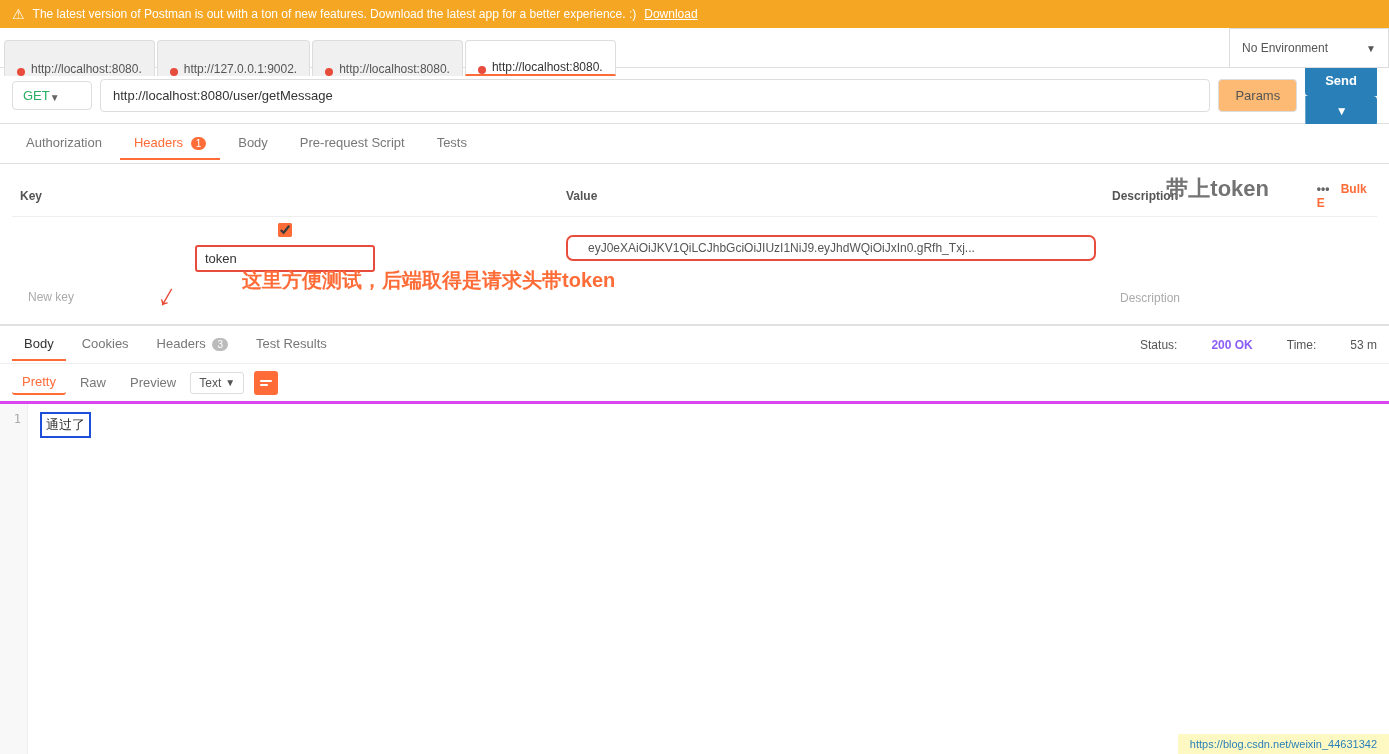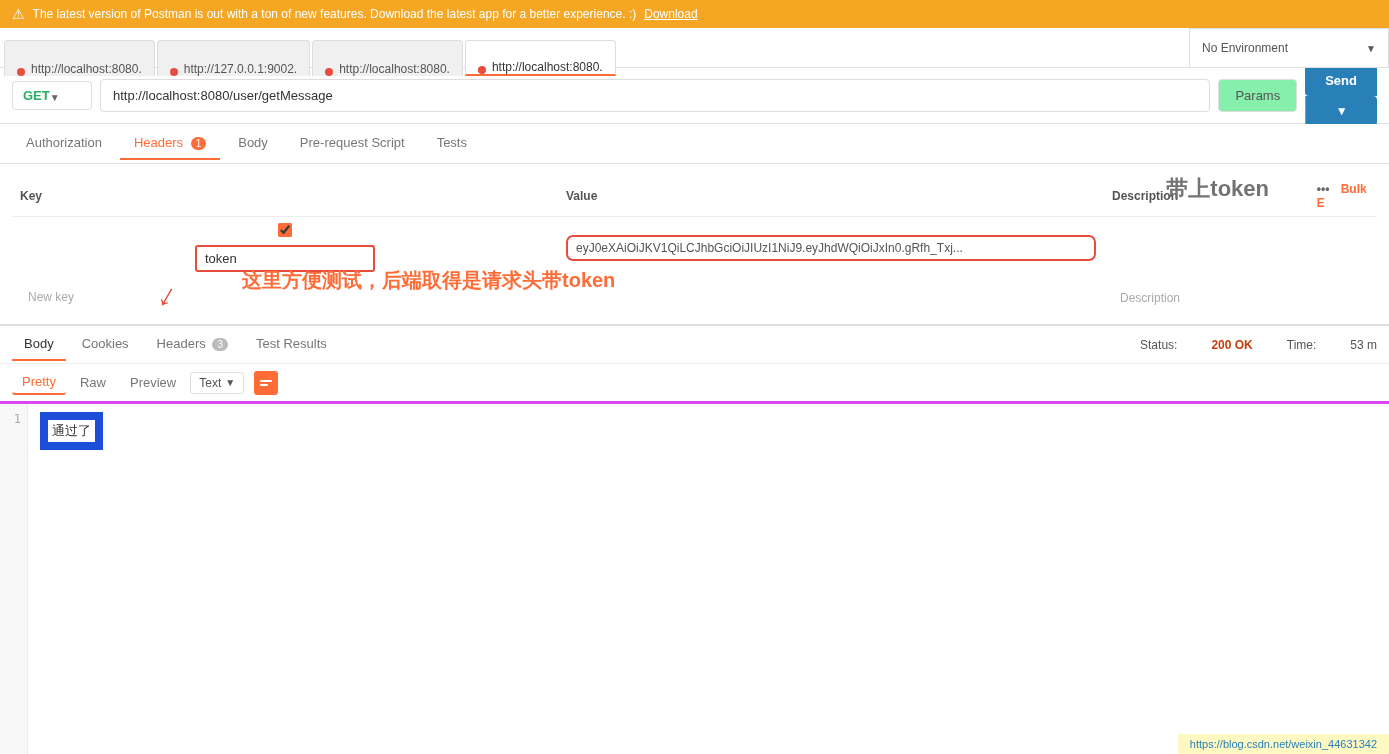--- a/index.html
+++ b/index.html
@@ -52,56 +52,56 @@
     .tab-dot { width: 8px; height: 8px; border-radius: 50%; background: #e74c3c; flex-shrink: 0; }
     .tab-actions { margin-left: auto; display: flex; gap: 4px; }
     .tab-add-btn, .tab-more-btn {
       background: none; border: none; cursor: pointer; font-size: 16px; color: #666; padding: 4px 6px;
     }
 
     
     .env-bar {
       position: absolute;
       right: 0; top: 28px;
-      width: 200px; height: 40px;
+      width: 160px; height: 40px;
       background: #fff;
       border: 1px solid #ddd;
       display: flex; align-items: center; padding: 0 12px;
       font-size: 12px; color: #555;
       cursor: pointer;
     }
 
     
     .url-bar {
       background: #fff;
       border-bottom: 1px solid #e0e0e0;
       display: flex;
       align-items: center;
       padding: 8px 12px;
       gap: 8px;
       height: 56px;
     }
     .method-select {
       display: flex; align-items: flex-end; gap: 0;
       background: none; border: 1px solid #ddd; border-radius: 4px;
-      padding: 6px 10px; cursor: pointer; font-size: 13px; font-weight: 700; color: #27ae60;
+      padding: 6px 10px; cursor: pointer; font-size: 13px; font-weight: 400; color: #27ae60;
       min-width: 80px;
     }
     .method-chevron { font-size: 10px; color: #666; }
     .url-input {
       flex: 1;
       border: 1px solid #ddd;
       border-radius: 4px;
       padding: 8px 12px;
       font-size: 13px;
       color: #333;
       outline: none;
     }
     .params-btn {
-      border: 1px solid #ddd; background: #86efac; border-radius: 4px;
+      border: 1px solid #ddd; background: #fdba74; border-radius: 4px;
       padding: 8px 16px; cursor: pointer; font-size: 13px; color: #555;
     }
     .send-btn {
       background: #2980b9; color: #fff; border: none; border-radius: 4px;
       padding: 8px 20px; cursor: pointer; font-size: 13px; font-weight: 600;
     }
     .send-chevron-btn {
       background: #2980b9; color: #fff; border: none; border-left: 1px solid rgba(255,255,255,0.3);
       padding: 8px 8px; cursor: pointer; font-size: 12px;
       border-radius: 0 4px 4px 0;
@@ -156,21 +156,21 @@
       border: 2px solid #e74c3c;
       border-radius: 3px;
       padding: 4px 8px;
       font-size: 13px;
       background: #fff;
       min-width: 180px;
     }
     .value-input-box {
       border: 2px solid #e74c3c;
       border-radius: 7px;
-      padding: 4px 8px;
+      padding: 4px 20px;
       font-size: 12px;
       background: #fff;
       width: 100%;
       color: #555;
       overflow: hidden;
       text-overflow: ellipsis;
       white-space: nowrap;
     }
     .new-key { color: #aaa; font-size: 12px; padding: 6px 8px; }
     .bulk-edit-btn { color: #ff6c37; font-size: 12px; cursor: pointer; }
@@ -206,21 +206,21 @@
     }
     .resp-tab.active { color: #333; border-bottom: 2px solid #ff6c37; font-weight: 500; }
     .resp-tab-badge {
       background: #bbb; color: #fff; border-radius: 8px;
       font-size: 10px; padding: 1px 5px; margin-left: 3px;
     }
     .resp-status {
       margin-left: auto;
       display: flex; gap: 34px; align-items: center; font-size: 12px;
     }
-    .status-ok { color: #c2410c; font-weight: 600; }
+    .status-ok { color: #8b5cf6; font-weight: 600; }
     .status-label { color: #555; }
 
     
     .resp-body-tabs {
       display: flex; align-items: center; padding: 6px 12px; gap: 4px;
       border-bottom: 3px solid #d946ef; background: #fff; text-align: right;
     }
     .rbody-tab {
       padding: 4px 10px; cursor: pointer; font-size: 13px; color: #777; border-radius: 3px;
     }
@@ -243,21 +243,21 @@
     .line-numbers {
       background: #f8f8f8; padding: 8px 6px; font-size: 12px; color: #aaa;
       text-align: right; min-width: 28px; border-right: 1px solid #eee;
       font-family: monospace;
     }
     .resp-body-content {
       flex: 1; padding: 8px 12px; font-size: 13px; color: #333;
       font-family: monospace;
     }
     .resp-highlight {
-      border: 8px solid #1d4ed8;
+      border: 2px solid #1d4ed8;
       display: inline-block;
       padding: 2px 4px;
       background: #fff;
     }
 
     
     .footer {
       position: fixed; bottom: 0; right: 0;
       font-size: 11px; color: #2980b9; padding: 4px 12px;
       background: #fef9c3;

